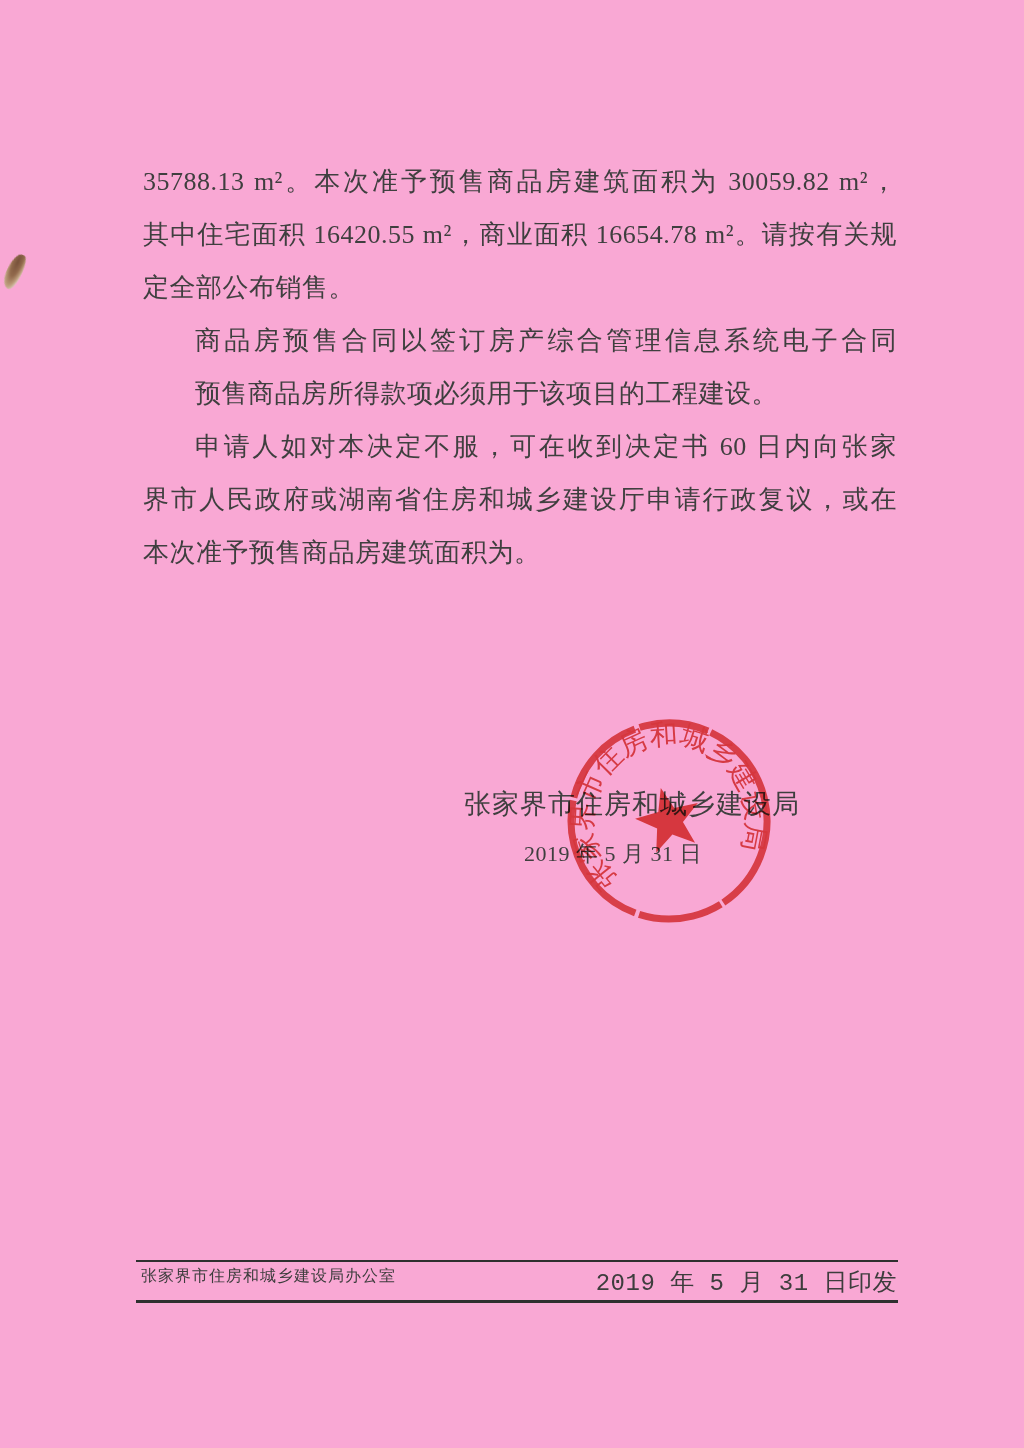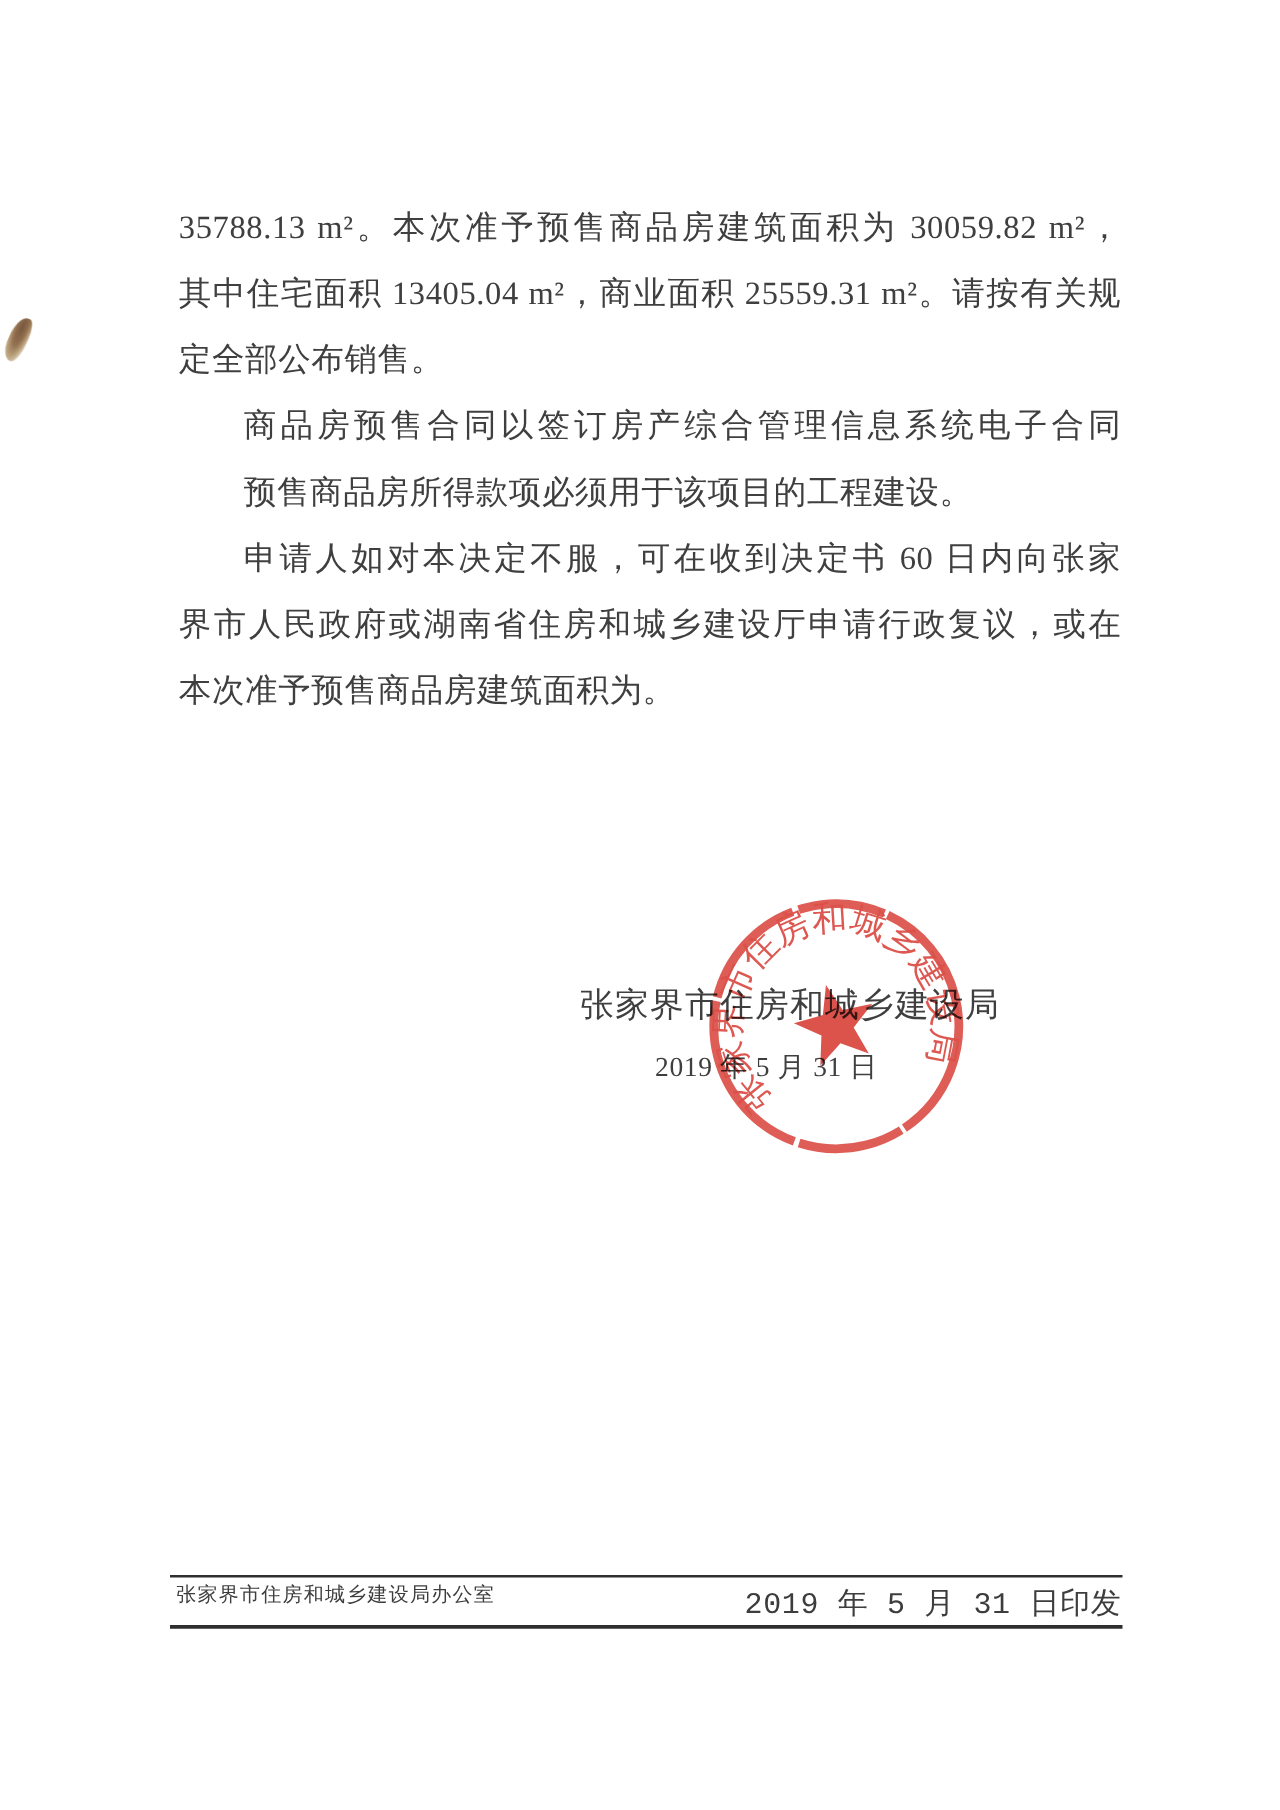--- a/index.html
+++ b/index.html
@@ -3,21 +3,21 @@
 <meta charset="utf-8">
 <style>
   html,body{margin:0;padding:0;}
   body{
     width:1024px;height:1448px;
     background:#e8e8e8;
     font-family:"Liberation Serif","DejaVu Serif",serif;
   }
   .page{
     position:relative;width:1024px;height:1448px;
-    background:#ffffff;
+    background:#f9a8d4;
     overflow:hidden;
     color:#414141;
   }
   
   .smudge{
     position:absolute;left:7px;top:253px;width:15px;height:37px;
     background:radial-gradient(ellipse at 45% 22%, #6d4a2e 0%, #8a6542 38%, #b59a72 62%, #ddd2c0 82%, rgba(255,255,255,0) 95%);
     border-radius:62% 38% 46% 64%/55% 45% 55% 45%;
     transform:rotate(24deg);
     filter:blur(0.6px);
@@ -64,21 +64,21 @@
 </style>
 </head>
 <body>
 
 <div class="page">
 
   <div class="smudge"></div>
 
   <div class="body-text">
     <div class="bodyline">35788.13 m²。本次准予预售商品房建筑面积为 30059.82 m²，</div>
-    <div class="bodyline">其中住宅面积 13405.04 m²，商业面积 25559.31 m²。请按有关规</div>
+    <div class="bodyline">其中住宅面积 16420.55 m²，商业面积 16654.78 m²。请按有关规</div>
     <div class="bodyline left">定全部公布销售。</div>
     <div class="bodyline indent">商品房预售合同以签订房产综合管理信息系统电子合同</div>
     <div class="bodyline indent left">预售商品房所得款项必须用于该项目的工程建设。</div>
     <div class="bodyline indent">申请人如对本决定不服，可在收到决定书 60 日内向张家</div>
     <div class="bodyline">界市人民政府或湖南省住房和城乡建设厅申请行政复议，或在</div>
     <div class="bodyline left">本次准予预售商品房建筑面积为。</div>
   </div>
 
   <div class="sig-org">张家界市住房和城乡建设局</div>
   <div class="sig-date">2019 年 5 月 31 日</div>

